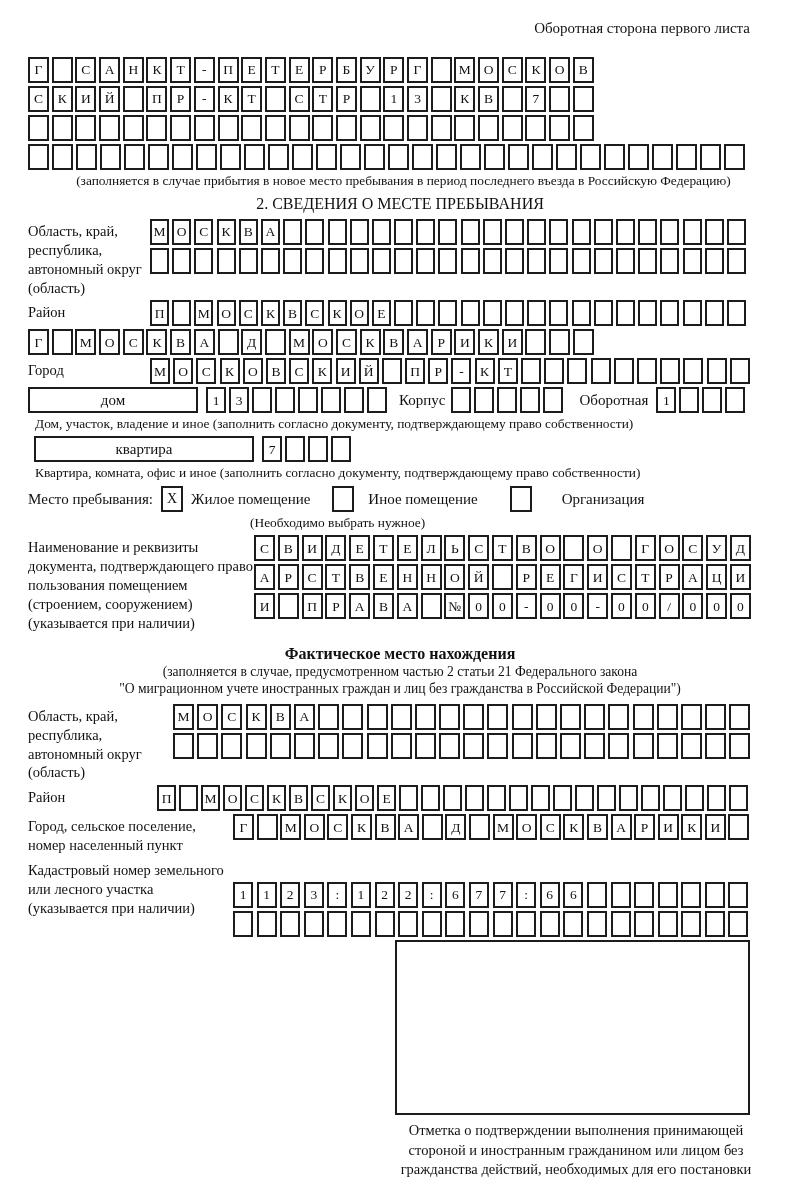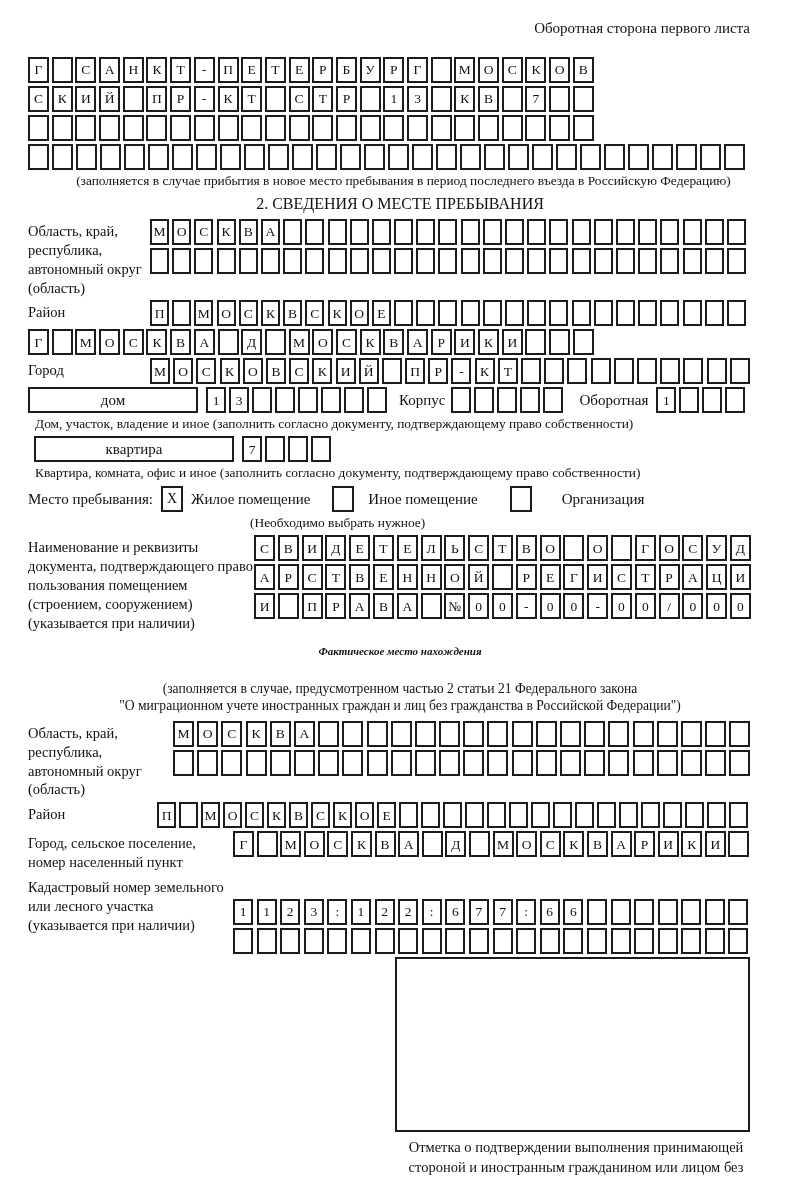--- a/index.html
+++ b/index.html
@@ -31,21 +31,21 @@
   .inline-row { display:flex; align-items:center; margin-bottom:3px; }
   .cb {
     width:22px; height:26px; border:2px solid #1c1c1c; flex:none;
     display:inline-flex; align-items:center; justify-content:center; font-size:14px;
   }
   .opt-label { font-size:15px; }
   .stamp-wrap { margin-left:367px; width:362px; }
   .stamp-box { width:355px; height:175px; border:2px solid #1c1c1c; margin-bottom:6px; }
   .stamp-note { font-size:14.5px; text-align:center; line-height:1.35; }
   .subtitle { text-align:center; font-size:13.6px; line-height:1.3; }
-  .facttitle { text-align:center; font-weight:bold; font-size:11px; margin:12px 0 23px 0;font-style:italic; }
+  .facttitle { text-align:center; font-weight:bold; font-size:16px; margin:12px 0 0 0; }
 </style>
 </head>
 <body>
 
 <div class="corner">Оборотная сторона первого листа</div>
 
 <div class="field">
   <div class="rows">
     <div class="cells" style="--cw:21px; --gap:2.7px;">
         <span class="cell">Г</span>
@@ -345,21 +345,21 @@
   <div class="cells" style="--cw:20px; --gap:3px; margin-left:8px;">
       <span class="cell">1</span>
       <span class="cell"></span>
       <span class="cell"></span>
       <span class="cell"></span>
     </div>
 </div>
 <div class="note">Дом, участок, владение и иное (заполнить согласно документу, подтверждающему право собственности)</div>
 
 <div class="inline-row" style="margin-top:4px;">
-  <div class="widebox" style="width:200px; margin-left:6px;">квартира</div>
+  <div class="widebox" style="width:220px; margin-left:6px;">квартира</div>
   <div class="cells" style="--cw:20px; --gap:3px; margin-left:8px;">
       <span class="cell">7</span>
       <span class="cell"></span>
       <span class="cell"></span>
       <span class="cell"></span>
     </div>
 </div>
 <div class="note">Квартира, комната, офис и иное (заполнить согласно документу, подтверждающему право собственности)</div>
 
 <div class="inline-row" style="margin-top:5px;">

